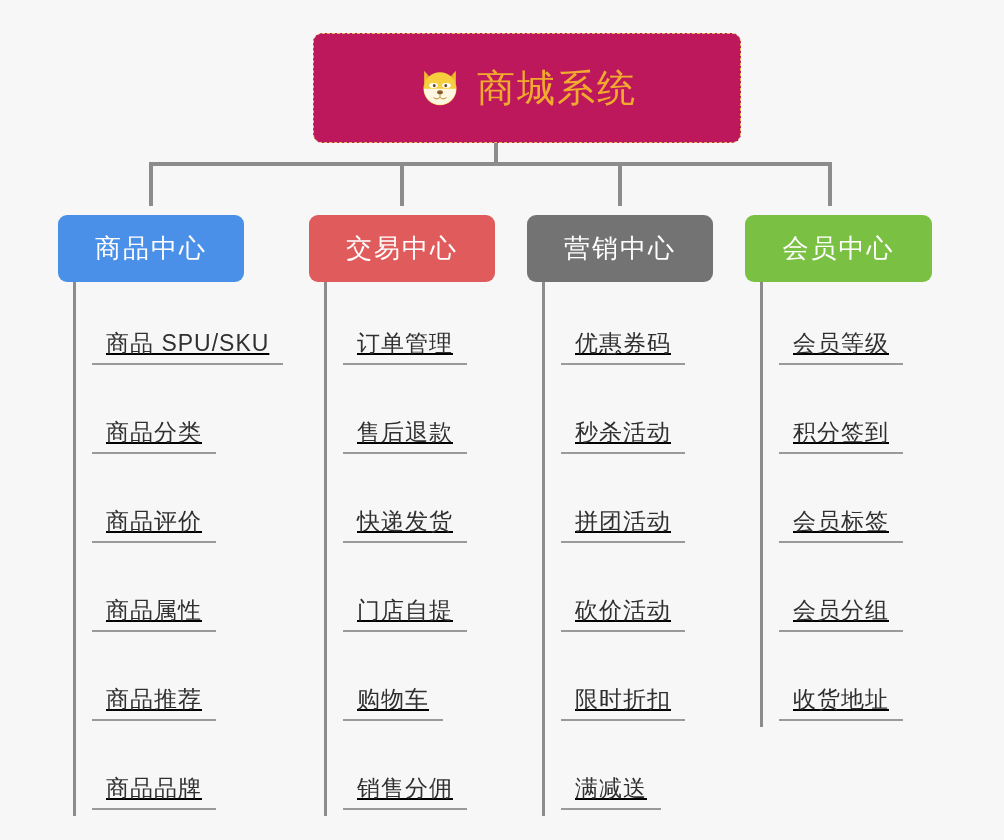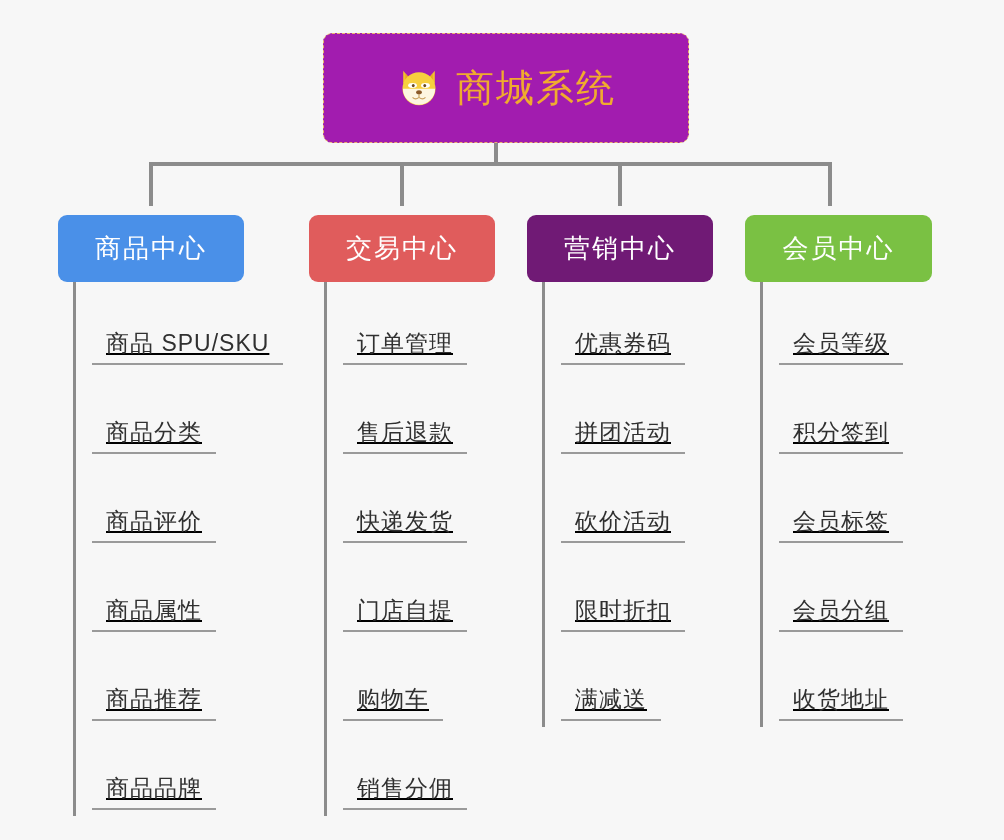--- a/index.html
+++ b/index.html
@@ -21,30 +21,29 @@
     position: relative;
     width: 1004px;
     height: 840px;
   }
 
   
   .root-node {
     position: absolute;
     left: 313px;
     top: 33px;
-    width: 366px;
+    width: 428px;
     height: 110px;
-    background: #a21caf;
+    background: #be185d;
     border: 1px dashed #e8b76a;
     border-radius: 9px;
     display: flex;
     align-items: center;
     justify-content: center;
     gap: 14px;
-    margin-left: 10px;
   }
 
   .root-emoji {
     font-size: 40px;
     line-height: 1;
     display: block;
     width: 46px;
     height: 46px;
   }
 
@@ -217,26 +216,29 @@
         <div class="leaf-item">
             <span class="leaf-text">购物车</span>
           </div>
         <div class="leaf-item">
             <span class="leaf-text">销售分佣</span>
           </div>
       </div>
     </div>
 
     <div class="column c2">
-      <div class="cat-box" style="background: #701a75;">
+      <div class="cat-box" style="background: #737373;">
         <span>营销中心</span>
       </div>
       <div class="leaf-list">
         <div class="leaf-item">
             <span class="leaf-text">优惠券码</span>
+          </div>
+        <div class="leaf-item">
+            <span class="leaf-text">秒杀活动</span>
           </div>
         <div class="leaf-item">
             <span class="leaf-text">拼团活动</span>
           </div>
         <div class="leaf-item">
             <span class="leaf-text">砍价活动</span>
           </div>
         <div class="leaf-item">
             <span class="leaf-text">限时折扣</span>
           </div>

